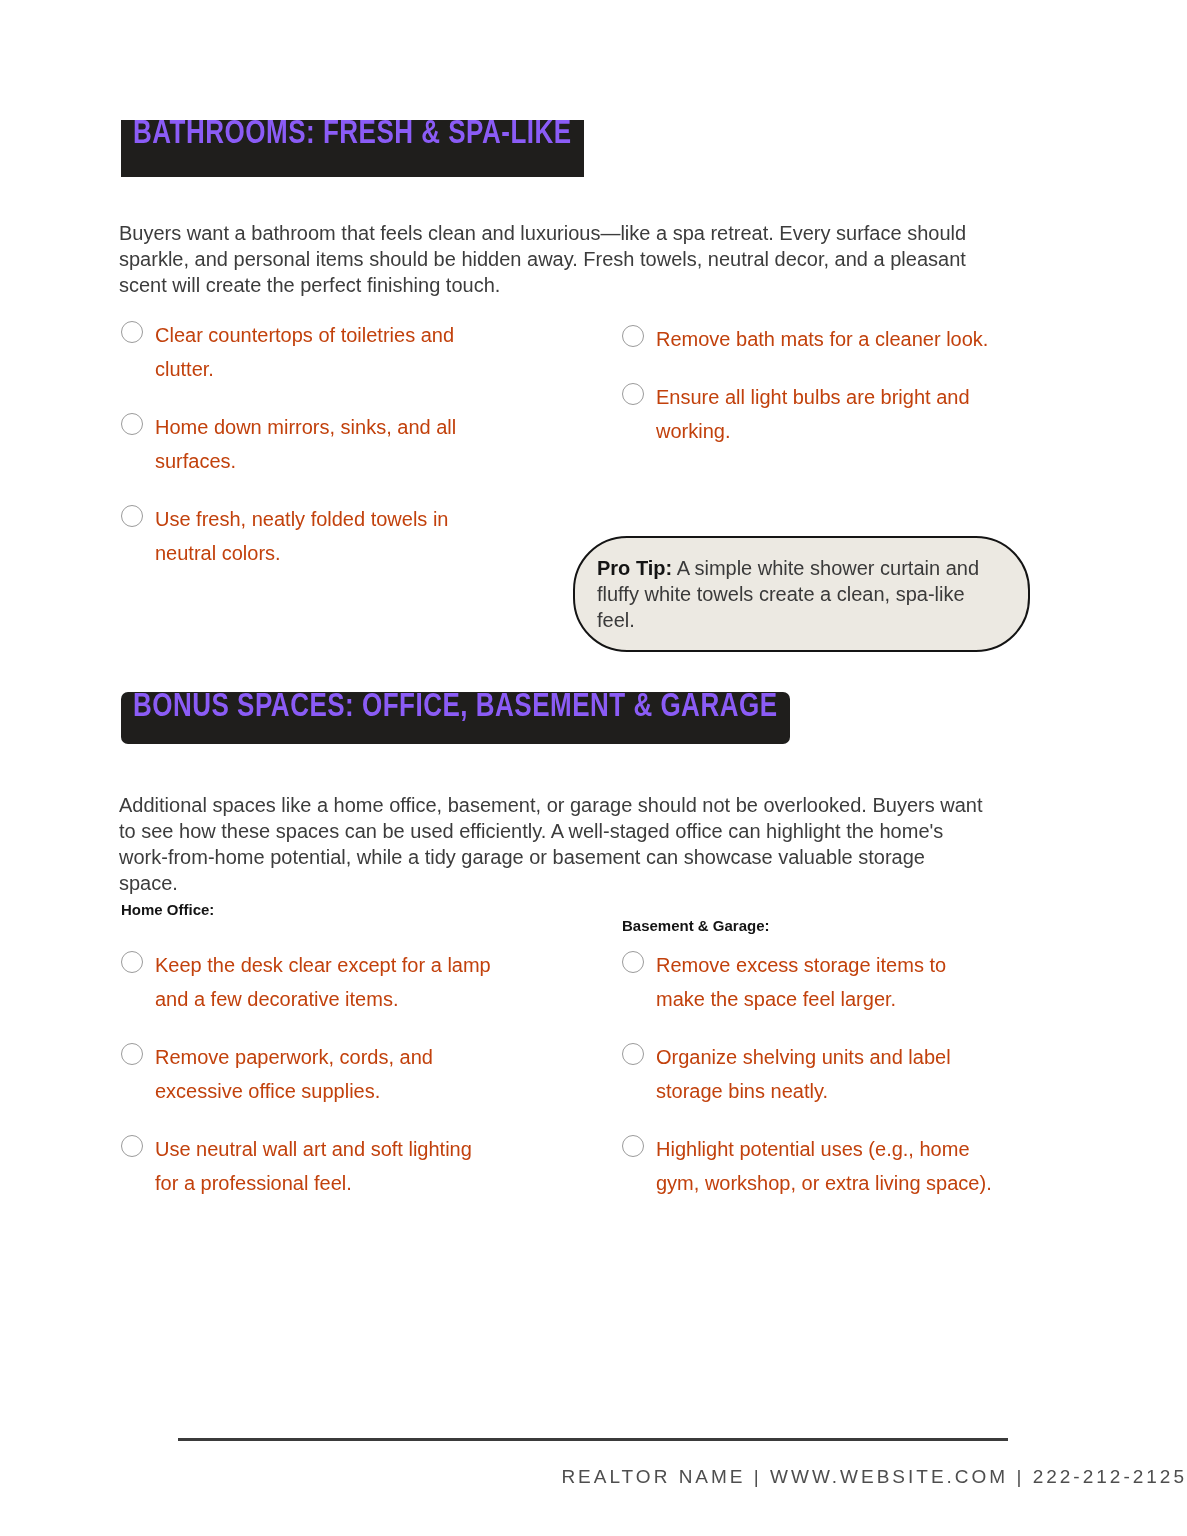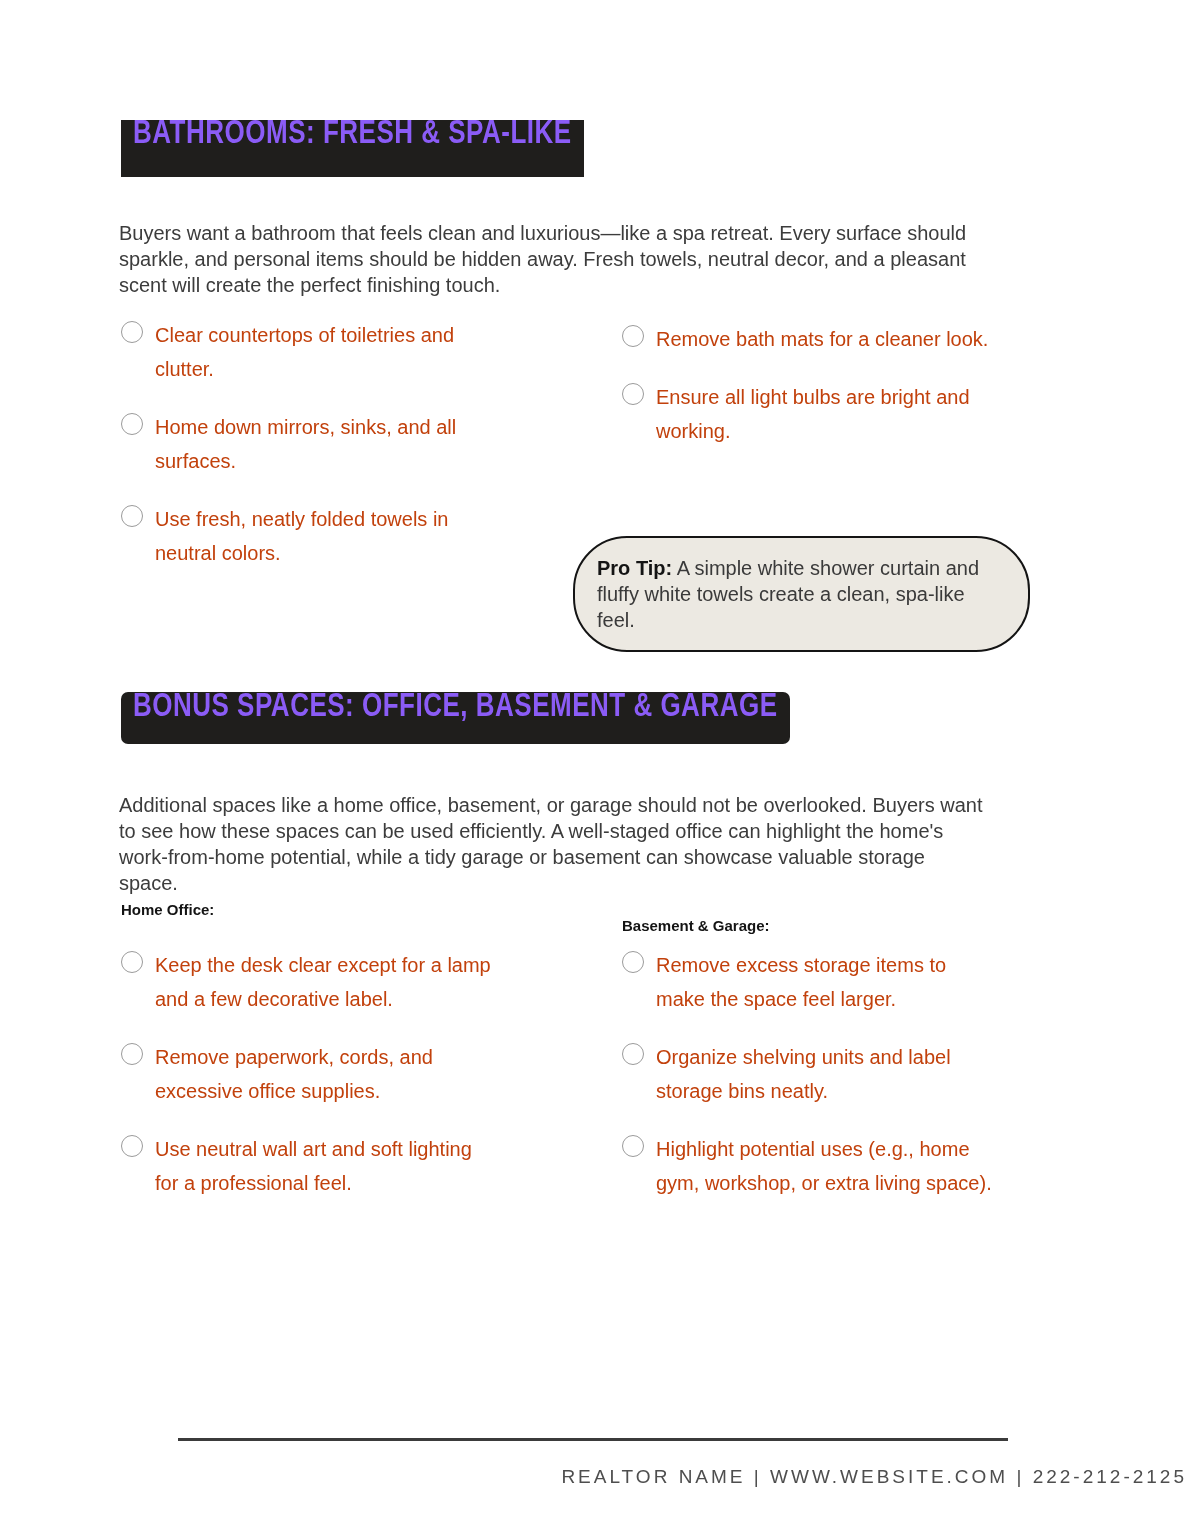--- a/index.html
+++ b/index.html
@@ -174,21 +174,21 @@
 work-from-home potential, while a tidy garage or basement can showcase valuable storage
 space.</p>
 
   <div class="subhead" id="subhead1">Home Office:</div>
   <div class="subhead" id="subhead2">Basement &amp; Garage:</div>
 
   <div class="col" id="s2-left">
     <div class="check-item">
       <span class="circle"></span>
       <span class="check-text">Keep the desk clear except for a lamp
-and a few decorative label.</span>
+and a few decorative items.</span>
     </div>
     <div class="check-item">
       <span class="circle"></span>
       <span class="check-text">Remove paperwork, cords, and
 excessive office supplies.</span>
     </div>
     <div class="check-item">
       <span class="circle"></span>
       <span class="check-text">Use neutral wall art and soft lighting
 for a professional feel.</span>

